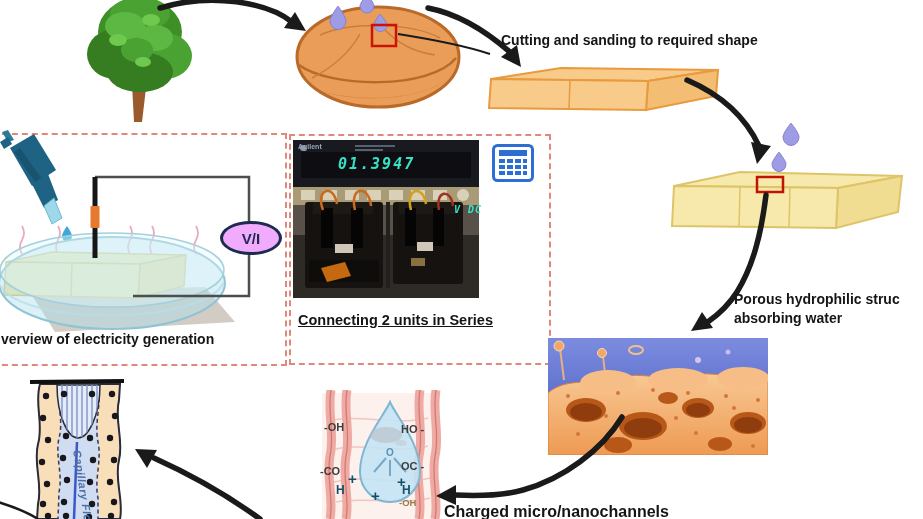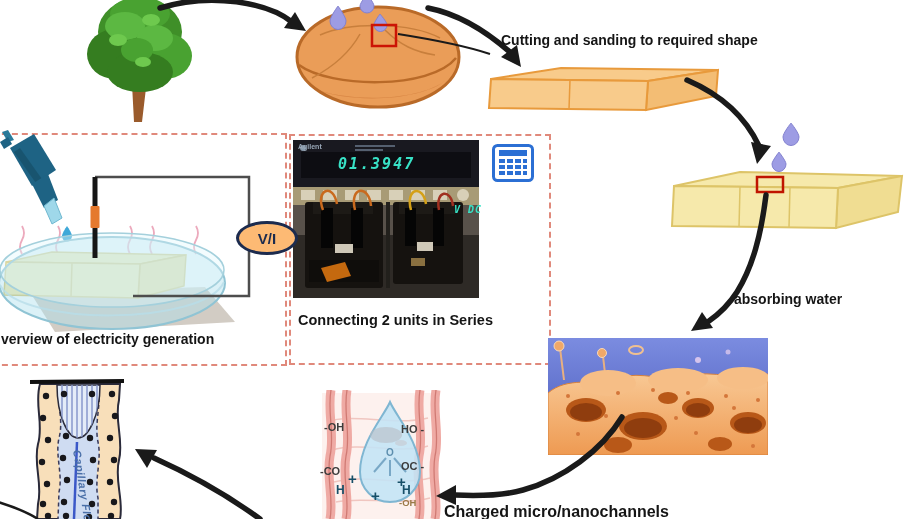--- a/index.html
+++ b/index.html
@@ -3,22 +3,22 @@
 <meta charset="utf-8">
 <style>
   html,body{margin:0;padding:0;background:#fff;}
   #stage{position:relative;width:923px;height:519px;overflow:hidden;background:#fff;
          font-family:"Liberation Sans",sans-serif;}
   .abs{position:absolute;}
   .lbl{position:absolute;font:bold 14px "Liberation Sans",sans-serif;color:#151515;
        white-space:nowrap;line-height:18px;z-index:8;}
   .lbl2{line-height:19px;}
   .dashedbox{position:absolute;border:2px dashed #e0897b;z-index:1;background:transparent;}
-  .vi{position:absolute;left:236px;top:221px;width:56px;height:28px;border:3px solid #1c2b4e;
-      border-radius:50%;background:#fdba74;z-index:6;display:flex;align-items:center;justify-content:center;
+  .vi{position:absolute;left:220px;top:221px;width:56px;height:28px;border:3px solid #1c2b4e;
+      border-radius:50%;background:#f0abfc;z-index:6;display:flex;align-items:center;justify-content:center;
       font:bold 15px "Liberation Sans",sans-serif;color:#1c2b4e;}
   .chanlbl{position:absolute;font:bold 11px "Liberation Sans",sans-serif;color:#3c3c3c;z-index:8;white-space:nowrap;}
   .pluslbl{position:absolute;font:bold 15px "Liberation Sans",sans-serif;color:#174f68;z-index:8;}
   .hlbl{position:absolute;font:bold 12px "Liberation Sans",sans-serif;color:#174f68;z-index:8;}
   .capflow{position:absolute;left:83px;top:449px;transform:rotate(81deg);transform-origin:0 0;
       font:italic bold 11px "Liberation Sans",sans-serif;color:#4a6fa8;letter-spacing:.5px;
       white-space:nowrap;z-index:8;}
   .reading{position:absolute;left:338px;top:155px;font:italic bold 15px "DejaVu Sans Mono",monospace;
       color:#38e2c6;letter-spacing:2px;z-index:7;}
   .runit{position:absolute;left:454px;top:159px;font:italic bold 10px "DejaVu Sans Mono",monospace;
@@ -363,21 +363,22 @@
   </svg>
 
   <div class="vi">
     <span>V/I</span>
   </div>
 
   <div class="lbl" style="left:501px;top:31px;">Cutting and sanding to required shape</div>
   <div class="lbl lbl2" style="left:737px;top:71px;">
   </div>
   <div class="lbl lbl2" style="left:734px;top:290px;">
+    <div>Porous hydrophilic struc</div>
     <div>absorbing water</div>
   </div>
   <div class="lbl" style="left:444px;top:503px;font-size:16px;">Charged micro/nanochannels</div>
   <div class="lbl" style="left:1px;top:330px;">verview of electricity generation</div>
-  <div class="lbl" style="left:298px;top:310px;line-height:21px;font-size:14.5px;">
+  <div class="lbl" style="left:298px;top:310px;line-height:21px;font-size:14.5px;text-decoration:underline;">
     <div>Connecting 2 units in Series</div>
   </div>
 
 </div>
 
 </body></html>

